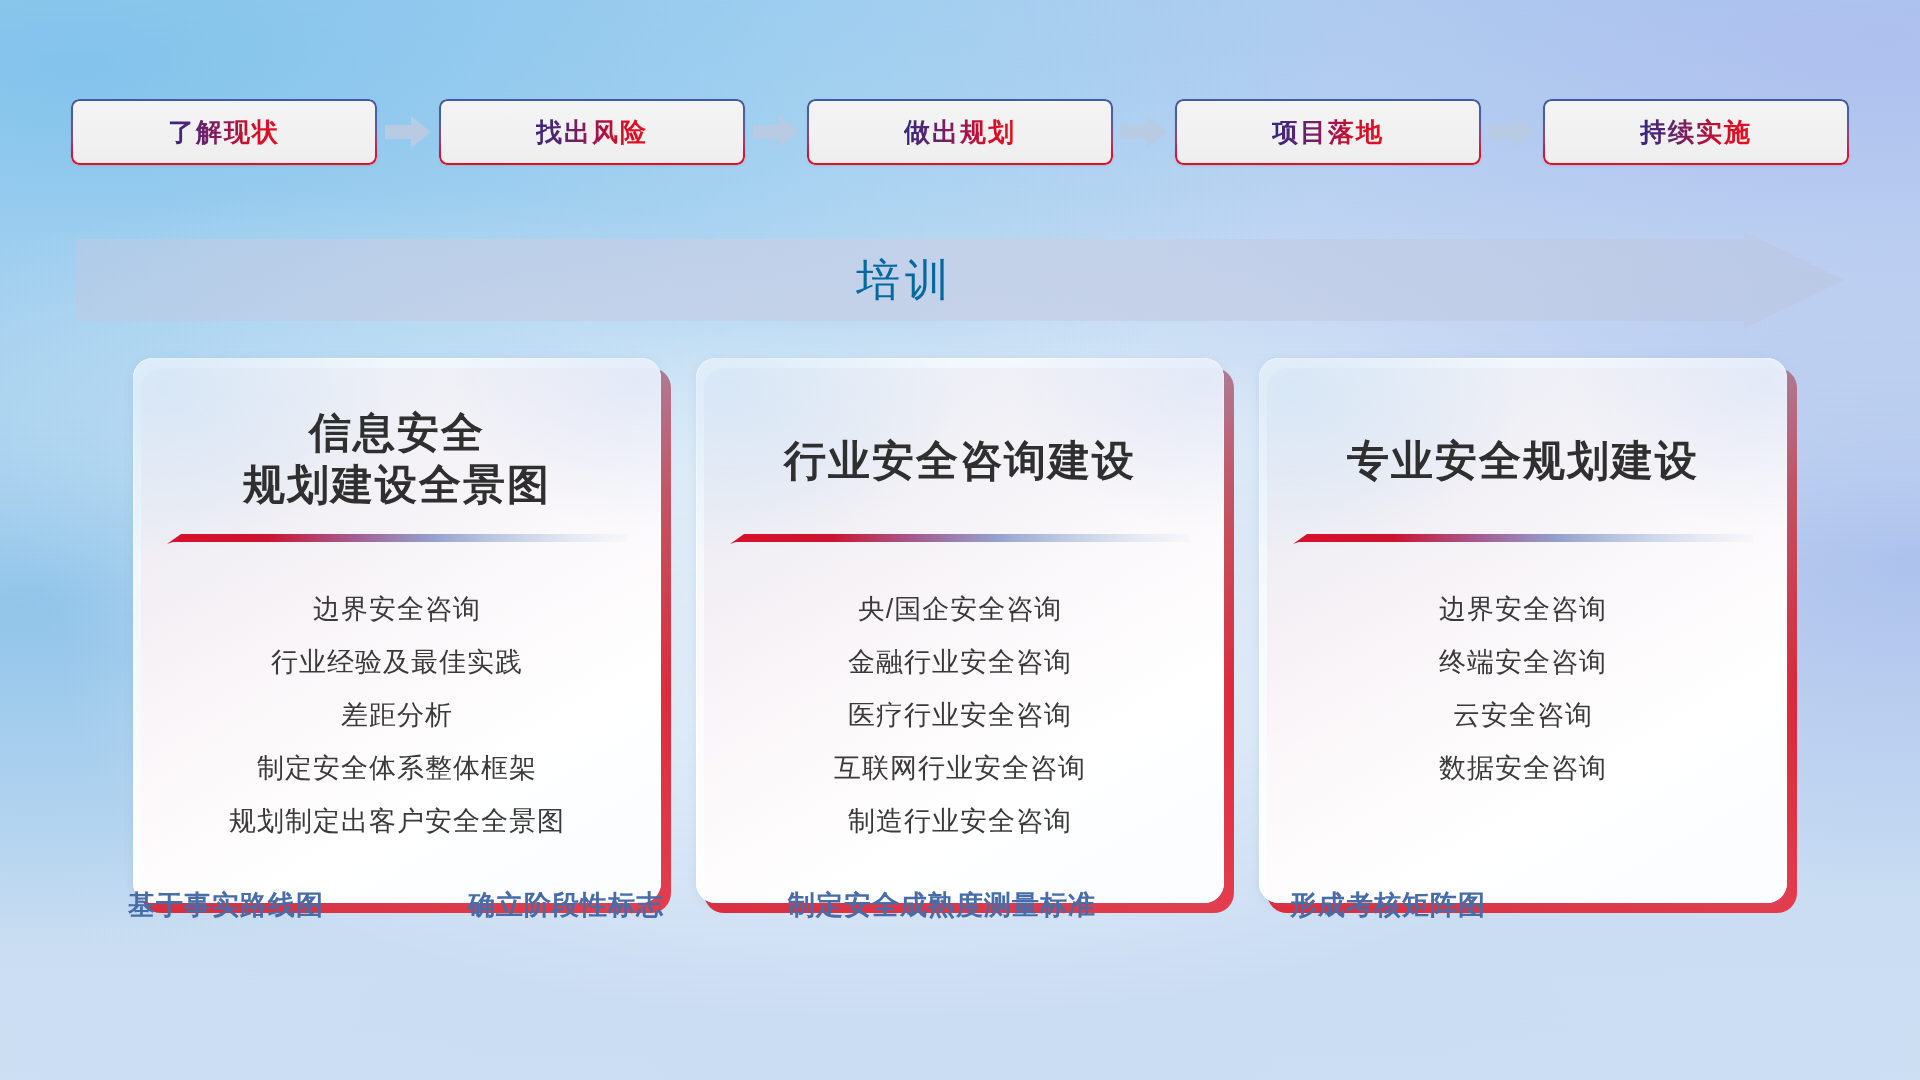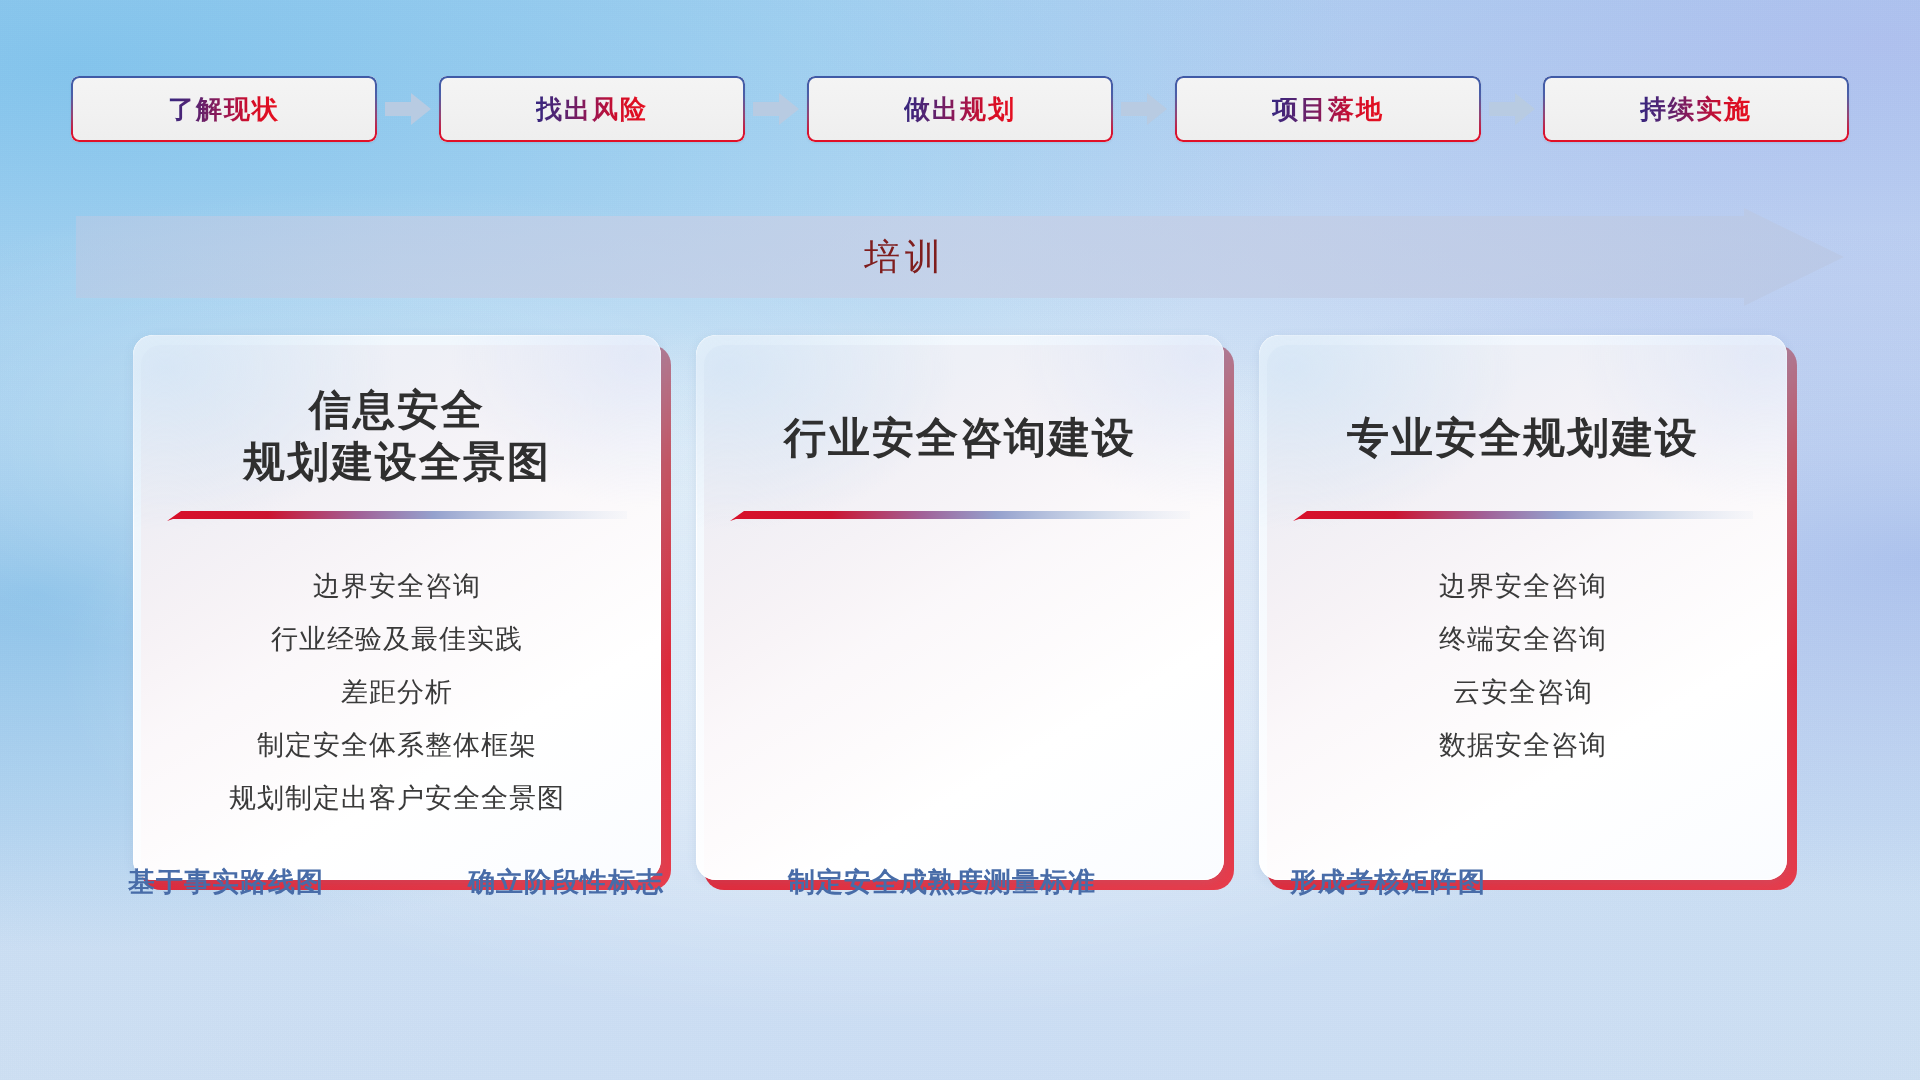--- a/index.html
+++ b/index.html
@@ -42,21 +42,21 @@
       radial-gradient(58% 44% at 46% 62%, rgba(255,255,255,.62) 0%, rgba(255,255,255,0) 74%),
       radial-gradient(42% 30% at 20% 40%, rgba(255,255,255,.30) 0%, rgba(255,255,255,0) 76%);
   }
   .bg-noise {
     opacity:.30; mix-blend-mode:multiply;
     background-image:
       repeating-linear-gradient(0deg, rgba(120,150,190,.055) 0 1px, rgba(0,0,0,0) 1px 2px),
       repeating-linear-gradient(90deg, rgba(120,150,190,.05) 0 1px, rgba(0,0,0,0) 1px 2px);
   }
 
-  #page { position:absolute; inset:0; z-index:2; }
+  #page { position:absolute; inset:0; z-index:2;margin-top:23px; }
 
   
   #steps-row {
     position:absolute; left:0; right:0; top:76px;
     height:66px;
     display:flex; align-items:center; justify-content:center;
     gap:0;
   }
   .step-box {
     position:relative;
@@ -95,22 +95,22 @@
   #banner {
     position:absolute; left:76px; top:208px;
     width:1768px; height:98px;
     z-index:2;
   }
   #banner svg { position:absolute; inset:0; width:100%; height:100%; }
   #banner-text {
     position:absolute; inset:0;
     display:flex; align-items:center; justify-content:center;
     padding-right:110px;
-    font-size:36px; font-weight:500; letter-spacing:5px;
-    color:#7f1d1d;
+    font-size:44px; font-weight:500; letter-spacing:5px;
+    color:#0369a1;
   }
 
   
   #cards {
     position:absolute; left:0; right:0; top:335px;
     height:382px;
     display:flex; justify-content:center; align-items:flex-start;
     gap:35px;
   }
   .card-wrap { position:relative; width:528px; height:545px; }
@@ -319,20 +319,27 @@
                 <stop offset="0.22" stop-color="#cc1430" stop-opacity="1"></stop>
                 <stop offset="0.42" stop-color="#9a5590" stop-opacity=".92"></stop>
                 <stop offset="0.58" stop-color="#7f8fc4" stop-opacity=".82"></stop>
                 <stop offset="0.78" stop-color="#adc0dd" stop-opacity=".60"></stop>
                 <stop offset="1" stop-color="#cfdcec" stop-opacity=".10"></stop>
               </linearGradient>
             </defs>
             <path d="M0 14 L14 4 H460 V12 H6 Z" fill="url(#div2)"></path>
           </svg>
         </div>
+        <ul class="card-list slot-list">
+          <li>央/国企安全咨询</li>
+          <li>金融行业安全咨询</li>
+          <li>医疗行业安全咨询</li>
+          <li>互联网行业安全咨询</li>
+          <li>制造行业安全咨询</li>
+        </ul>
       </div>
     </div>
 
     <div class="card-wrap">
       <div class="card-shadow"></div>
       <div class="card c3">
         <div class="slot-title">
           <div class="card-title one-line">专业安全规划建设</div>
         </div>
         <div class="card-divider slot-div">

